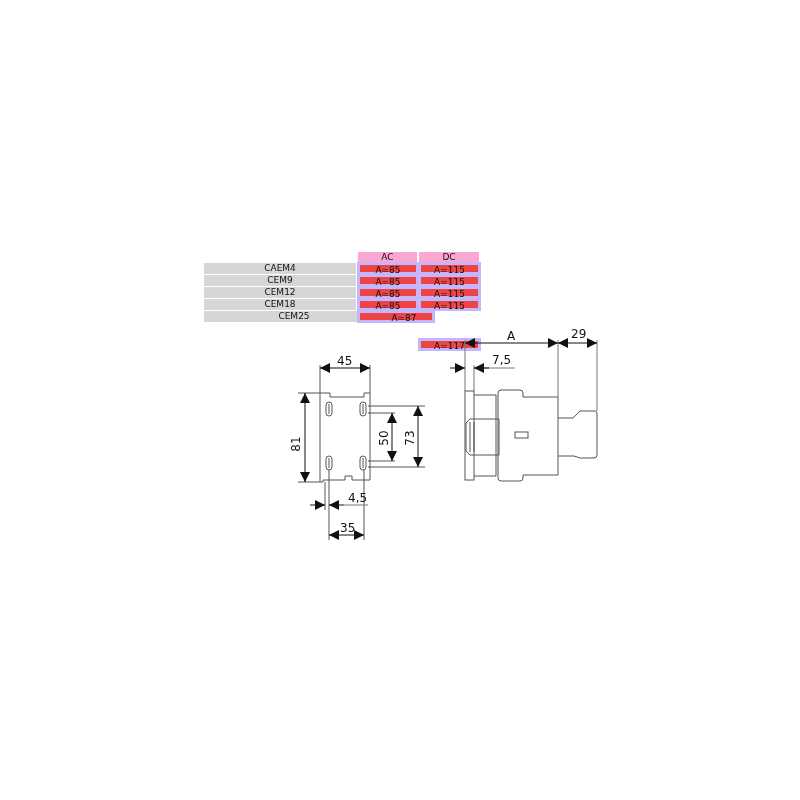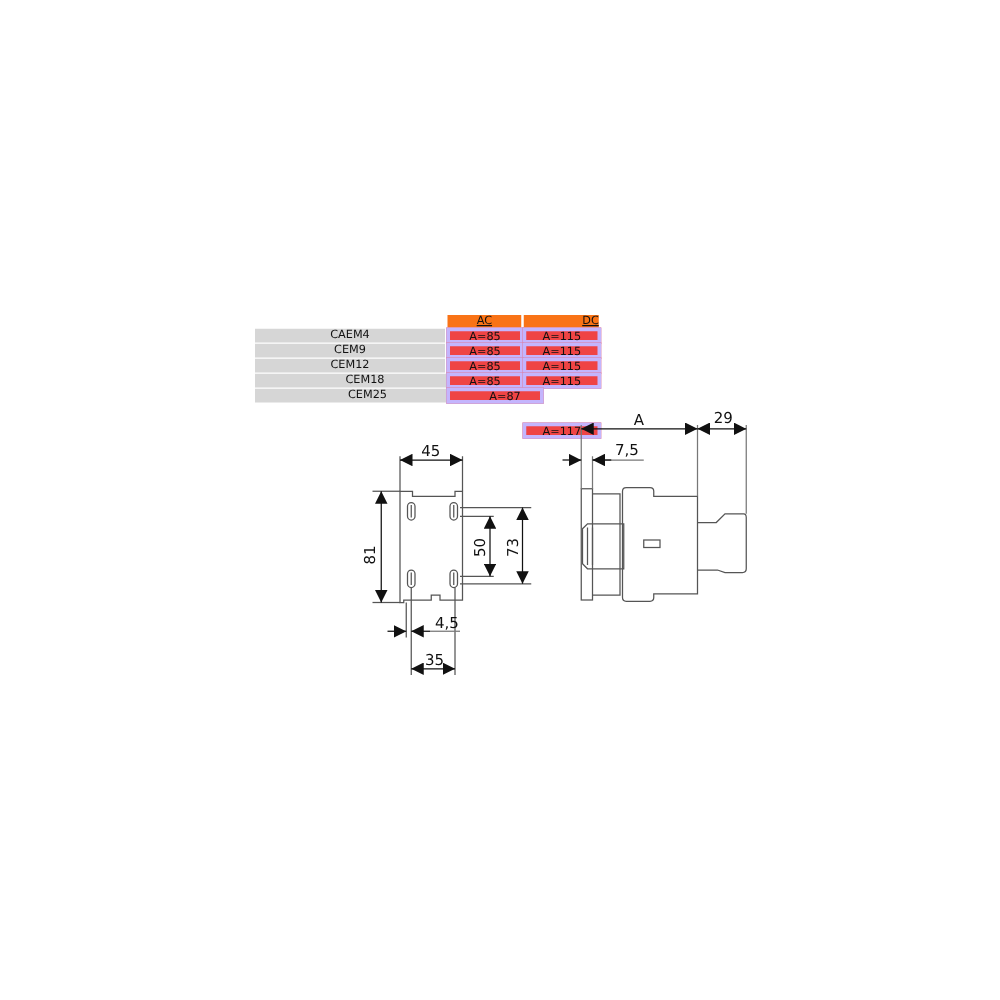--- a/index.html
+++ b/index.html
@@ -1,44 +1,44 @@
 <!DOCTYPE html>
 <html><head>
   <meta charset="utf-8">
   <style>
     html, body { margin: 0; padding: 0; background: #ffffff; }
     body { width: 800px; height: 800px; position: relative; overflow: hidden;
            font-family: "DejaVu Sans", sans-serif; }
     #canvas { position: absolute; left: 0; top: 0; }
     .tbl { position: absolute; font-family: "DejaVu Sans", sans-serif; font-size: 9px; color: #111; }
-    .hdr { position: absolute; background: #f97316; text-align: center; line-height: 10px; height: 10px; text-decoration: underline; }
+    .hdr { position: absolute; background: #f9a8d4; text-align: center; line-height: 10px; height: 10px; }
     .lbl { position: absolute; background: #d6d6d6; text-align: center; height: 11px; line-height: 11px; }
     .cell { position: absolute; background: #ef4444; text-align: center; border: 3px solid #c4b5fd; box-sizing: border-box; height: 13px; line-height: 11px; }
     .dimtxt { font-family: "DejaVu Sans", sans-serif; font-size: 12px; fill: #111; }
   </style>
 </head>
 <body>
 
 <div class="tbl">
   <div class="hdr" style="left:358px;top:252px;width:59px;">AC</div>
-  <div class="hdr" style="left:419px;top:252px;width:60px;text-align:right;">DC</div>
+  <div class="hdr" style="left:419px;top:252px;width:60px;">DC</div>
 
   <div class="lbl" style="left:204px;top:263px;width:152px;">CAEM4</div>
   <div class="cell" style="left:357px;top:262px;width:62px;">A=85</div>
   <div class="cell" style="left:418px;top:262px;width:63px;">A=115</div>
 
   <div class="lbl" style="left:204px;top:275px;width:152px;">CEM9</div>
   <div class="cell" style="left:357px;top:274px;width:62px;">A=85</div>
   <div class="cell" style="left:418px;top:274px;width:63px;">A=115</div>
 
   <div class="lbl" style="left:204px;top:287px;width:152px;">CEM12</div>
   <div class="cell" style="left:357px;top:286px;width:62px;">A=85</div>
   <div class="cell" style="left:418px;top:286px;width:63px;">A=115</div>
 
-  <div class="lbl" style="left:204px;top:299px;width:152px;padding-left:12px;">CEM18</div>
+  <div class="lbl" style="left:204px;top:299px;width:152px;">CEM18</div>
   <div class="cell" style="left:357px;top:298px;width:62px;">A=85</div>
   <div class="cell" style="left:418px;top:298px;width:63px;">A=115</div>
 
   <div class="lbl" style="left:204px;top:311px;width:180px;">CEM25</div>
   <div class="cell" style="left:357px;top:310px;width:78px;padding-left:16px;">A=87</div>
   <div class="cell" style="left:418px;top:310px;width:63px;margin-top:28px;">A=117</div>
 </div>
 
 <svg id="canvas" width="800" height="800" viewBox="0 0 800 800" xmlns="http://www.w3.org/2000/svg">
   <defs>

